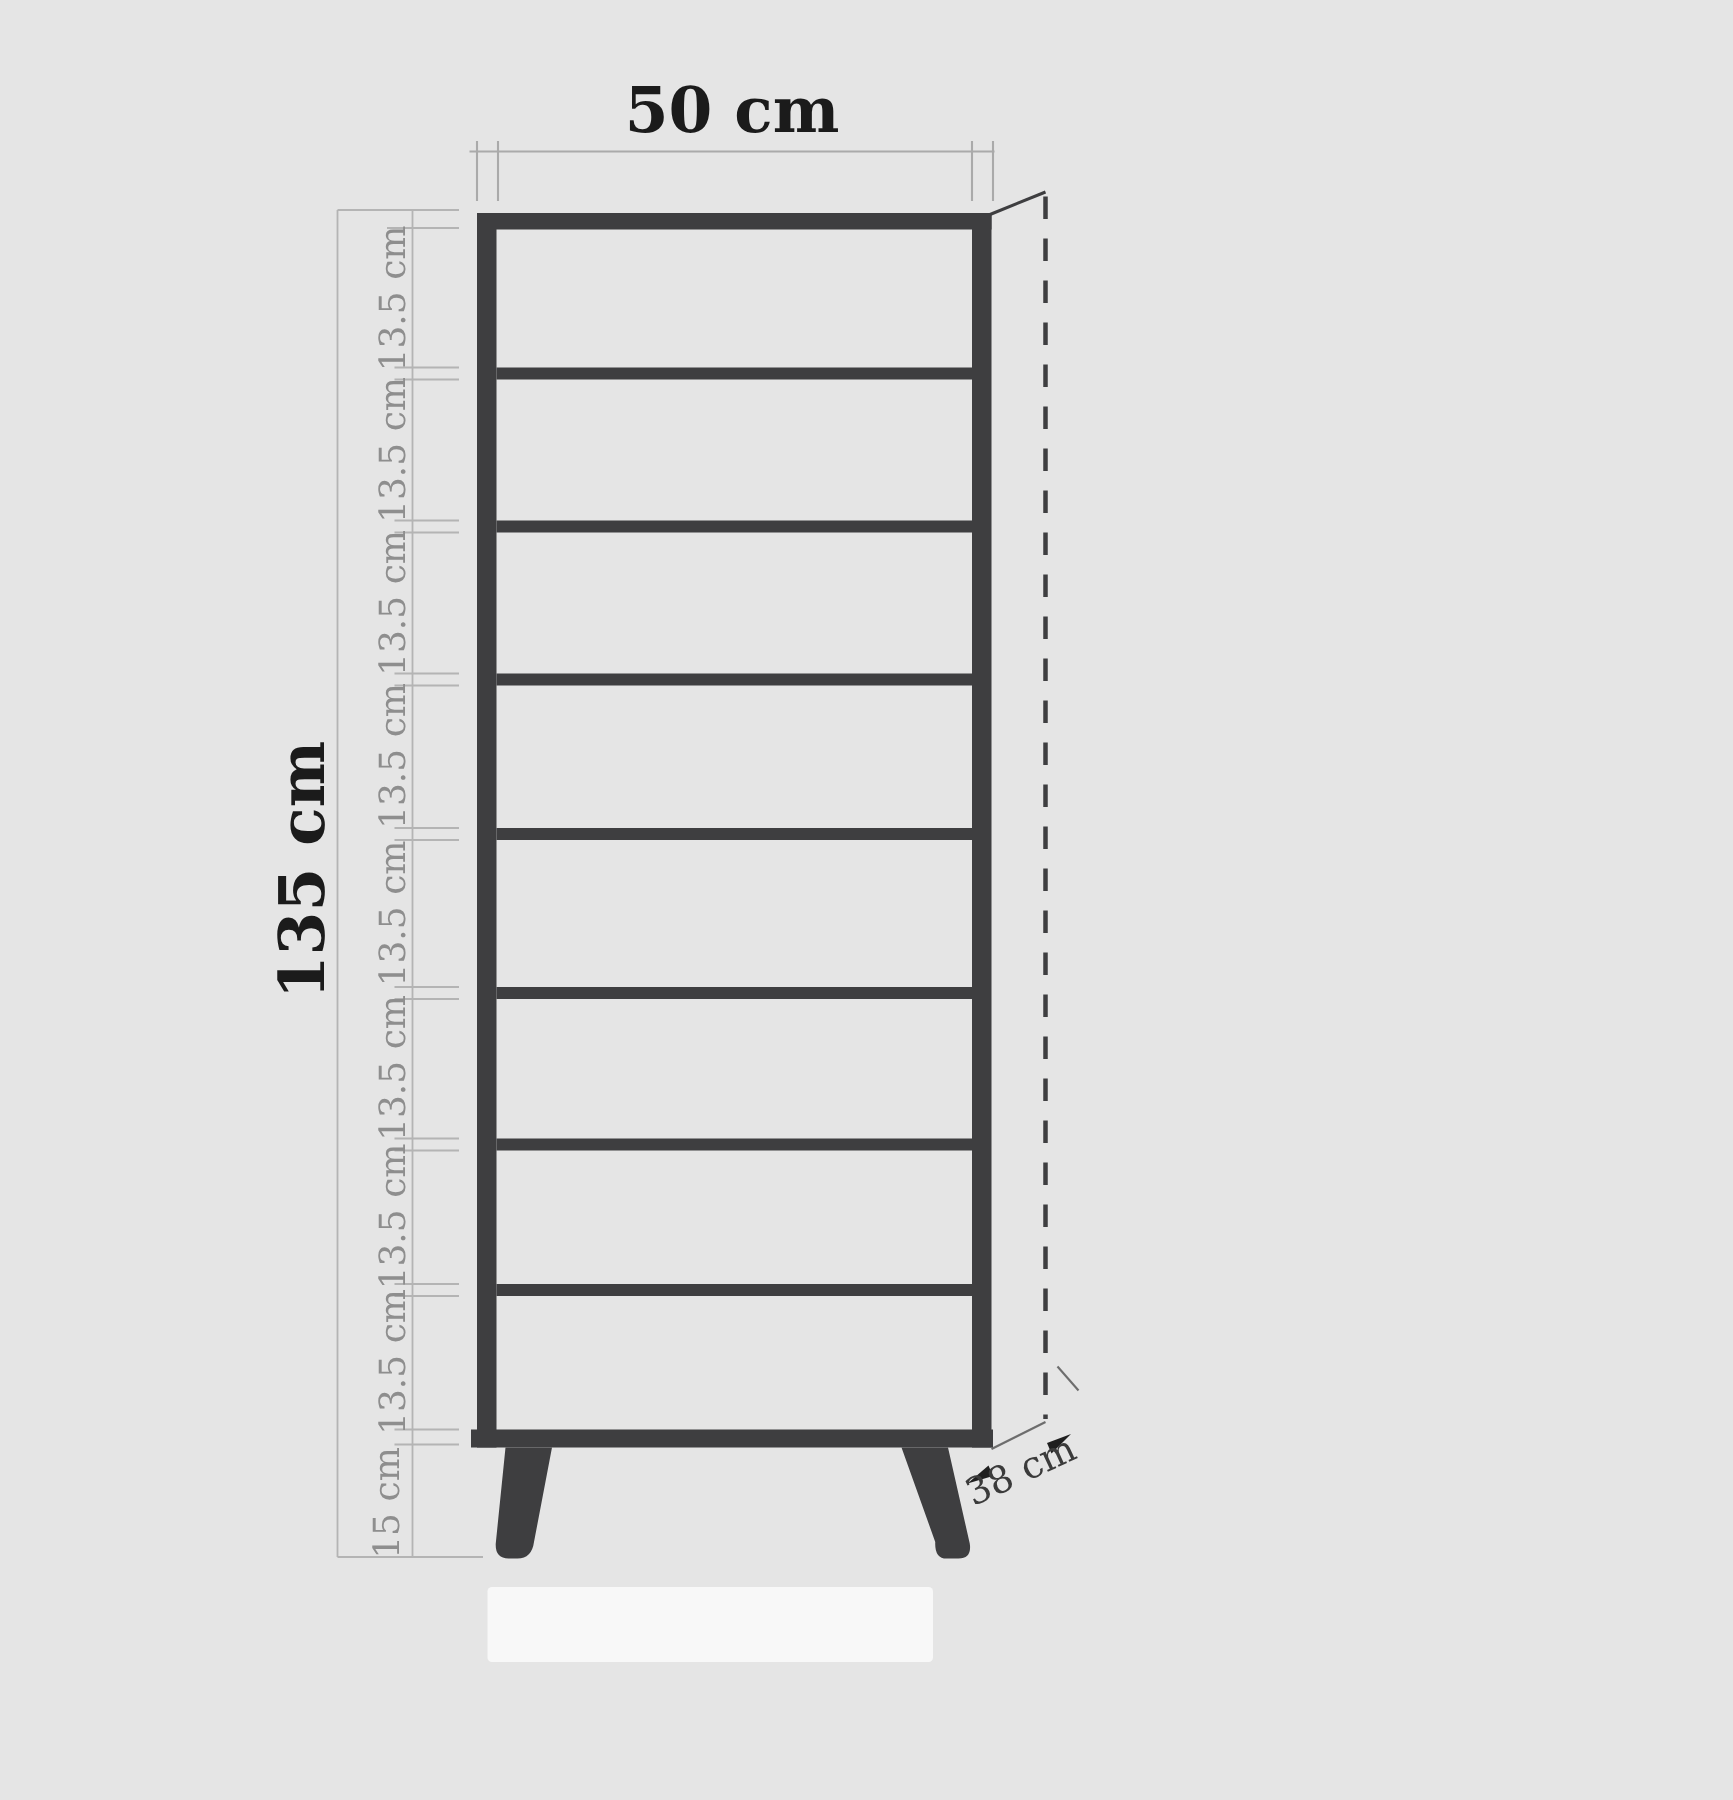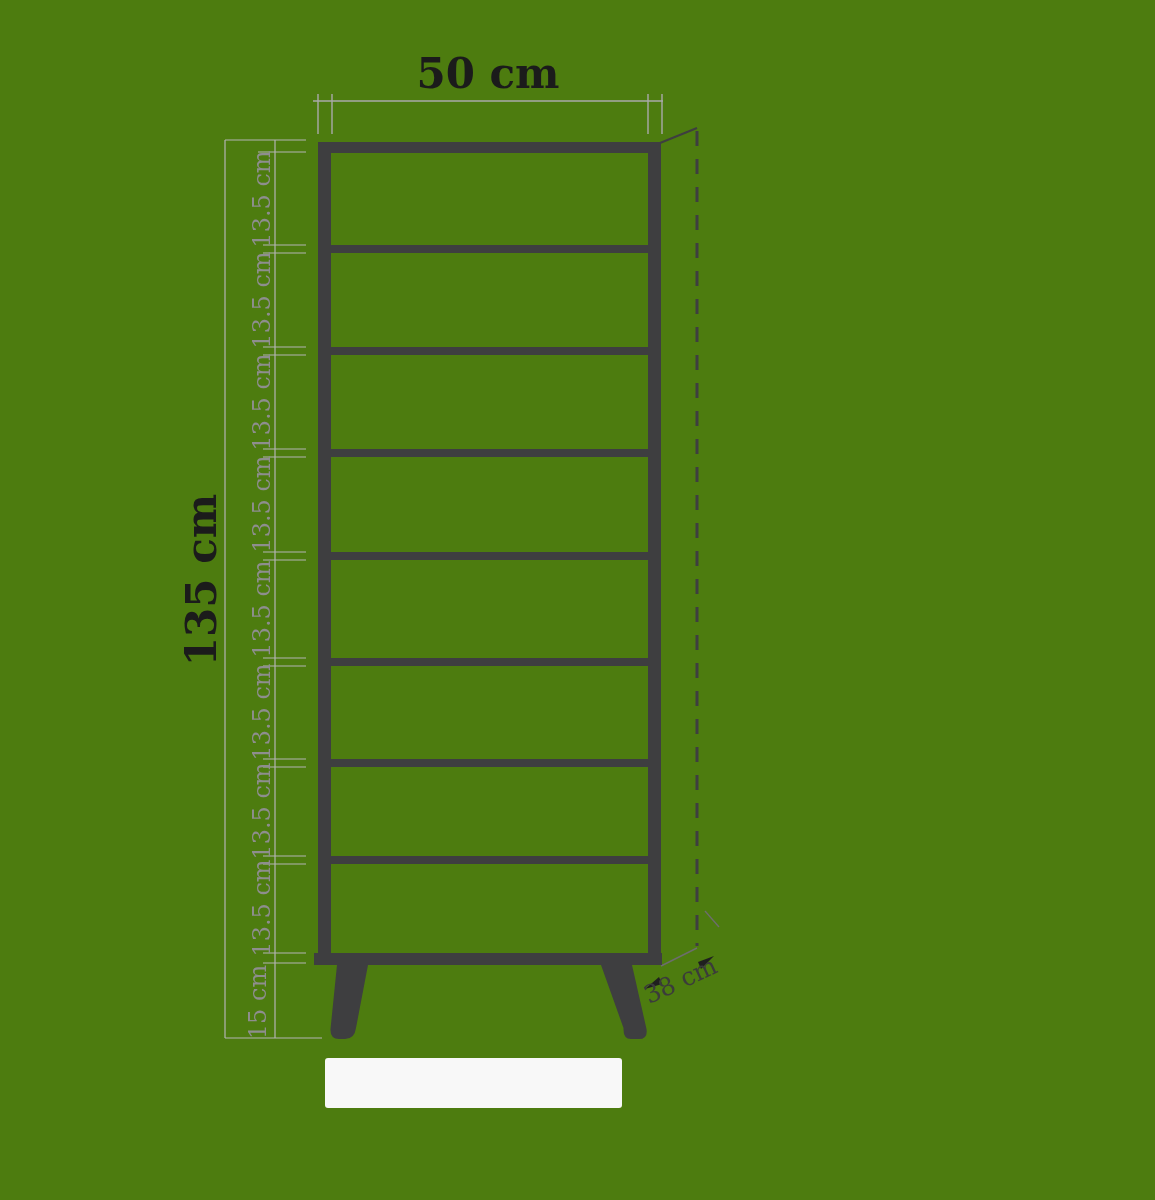--- a/index.html
+++ b/index.html
@@ -4,21 +4,21 @@
 <style>
   html, body {
     margin: 0;
     padding: 0;
     background: #ffffff;
   }
   #stage {
     position: relative;
     width: 1155px;
     height: 1200px;
-    background: #4d7c0f;
+    background: #e5e5e5;
     overflow: hidden;
     font-family: "DejaVu Serif", serif;
   }
   svg { display: block; }
 
   
   .cab   { fill: #3e3e40; stroke: none; }
   .shadow{ fill: #f8f8f8; stroke: none; }
 
   

